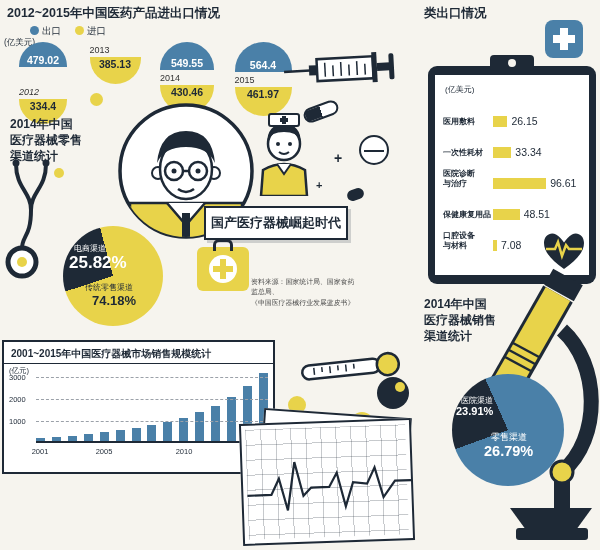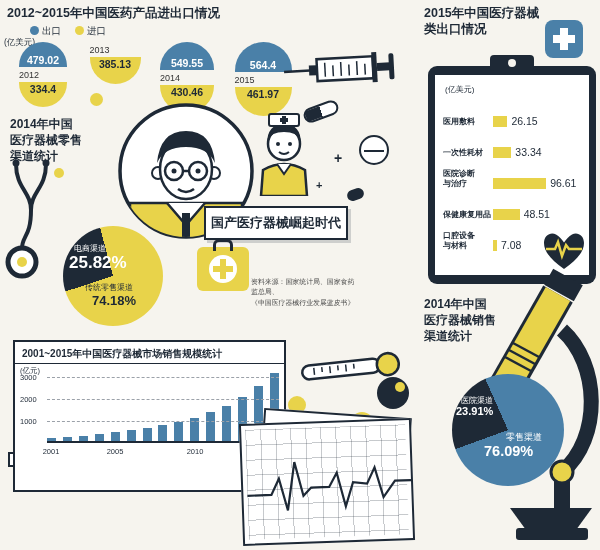--- a/index.html
+++ b/index.html
@@ -59,21 +59,21 @@
             box-shadow:3px 3px 0 rgba(30,41,54,.18);white-space:nowrap;}
   .bag{position:absolute;left:197px;top:247px;width:52px;height:44px;background:#e8d34a;border-radius:6px;}
   .bag-handle{position:absolute;left:16px;top:-8px;width:20px;height:12px;border:3.5px solid #1e2936;border-bottom:none;border-radius:6px 6px 0 0;}
   .bag-circle{position:absolute;left:12px;top:8px;width:28px;height:28px;background:#fff;border-radius:50%;}
   .bag-cv{position:absolute;left:11px;top:4px;width:6px;height:20px;background:#e8d34a;}
   .bag-ch{position:absolute;left:4px;top:11px;width:20px;height:6px;background:#e8d34a;}
   .source{position:absolute;left:251px;top:277px;width:104px;font-size:6.9px;color:#4a4a4a;line-height:1.5;}
 
   
   .mkt-back{position:absolute;left:8px;top:452px;width:224px;height:15px;background:#fff;border:2px solid #1e2936;}
-  .mkt{position:absolute;left:2px;top:340px;width:273px;height:152px;background:#fff;border:2.5px solid #1e2936;margin-left:11px;}
+  .mkt{position:absolute;left:2px;top:340px;width:273px;height:134px;background:#fff;border:2.5px solid #1e2936;}
   .mkt-title{position:absolute;left:7px;top:5px;font-size:10px;font-weight:bold;white-space:nowrap;}
   .mkt-rule{position:absolute;left:0;top:21px;width:100%;border-top:1.5px solid #1e2936;}
   .mkt-unit{position:absolute;left:5px;top:24px;font-size:7.5px;}
   .mkt-y{position:absolute;left:5px;font-size:7.5px;}
   .my0{top:31px;}.my1{top:53px;}.my2{top:75px;}
   .mkt-area{position:absolute;left:32px;top:35px;width:232px;height:66px;border-bottom:2px solid #1e2936;
             display:flex;align-items:flex-end;justify-content:space-between;}
   .grid{position:absolute;left:0;width:100%;border-top:1px dashed #9ba1a9;}
   .g0{top:0;}.g1{top:22px;}.g2{top:44px;}
   .mbar{width:9px;background:#4a80a8;}
@@ -88,21 +88,21 @@
                      repeating-linear-gradient(to bottom, rgba(30,41,54,.25) 0 1px, transparent 1px 15px);}
   .ecg svg{position:absolute;left:0;top:0;}
 
   
   .sales-title{position:absolute;left:424px;top:296px;font-size:12px;font-weight:bold;line-height:1.35;}
   .microscope{position:absolute;left:462px;top:268px;}
   .sales-pie{position:absolute;left:452px;top:374px;width:112px;height:112px;border-radius:50%;}
   .sales-pie span{position:absolute;white-space:nowrap;}
   .sp-l1{left:9px;top:21px;color:#fff;font-size:8px;}
   .sp-v1{left:4px;top:31px;color:#fff;font-size:11px;font-weight:bold;}
-  .sp-l2{left:54px;top:57px;color:#fff;font-size:9px;}
+  .sp-l2{left:39px;top:57px;color:#fff;font-size:9px;}
   .sp-v2{left:32px;top:69px;color:#fff;font-size:14.5px;font-weight:bold;}
 
   
   .dot-a{position:absolute;left:90px;top:93px;width:13px;height:13px;background:#e8d34a;border-radius:50%;}
   .capsule{position:absolute;left:303px;top:104px;width:36px;height:15px;border:2.5px solid #1e2936;border-radius:8px;
            background:linear-gradient(90deg,#1e2936 0 50%,#fff 50% 100%);transform:rotate(-20deg);}
   .tablet{position:absolute;left:359px;top:135px;width:30px;height:30px;border:2.5px solid #1e2936;border-radius:50%;background:#fff;}
   .tablet::after{content:"";position:absolute;left:3px;right:3px;top:50%;border-top:2px solid #1e2936;}
   .mini-pill{position:absolute;left:347px;top:189px;width:17px;height:11px;background:#1e2936;border-radius:6px;transform:rotate(-18deg);}
   .plus-1{position:absolute;left:334px;top:150px;font-size:14px;font-weight:bold;}
@@ -120,21 +120,21 @@
 
   <div class="ie-title">2012~2015年中国医药产品进出口情况</div>
   <div class="ie-legend">
     <span><i class="dot blue"></i><em>出口</em></span>
     <span><i class="dot yellow"></i><em>进口</em></span>
   </div>
   <div class="ie-unit">(亿美元)</div>
   <div class="ie-pairs">
       <div class="ie-pair" style="left: 12px; width: 62px;">
         <div class="half-top" style="width: 48px; height: 25px;">479.02</div>
-        <div class="ie-year" style="width: 48px; margin: 3px auto 0px;">2012</div>
+        <div class="ie-year" style="width: 48px; margin: 20px auto 0px; font-style: italic;">2012</div>
         <div class="half-bot" style="width: 48px; height: 25px;">334.4</div>
       </div>
       <div class="ie-pair" style="left: 84px; width: 62px;">
         <div class="ie-year" style="width: 51px; margin: 3px auto 0px;">2013</div>
         <div class="half-bot" style="width: 51px; height: 26.5px;">385.13</div>
       </div>
       <div class="ie-pair" style="left: 156px; width: 62px;">
         <div class="half-top" style="width: 54px; height: 28px;">549.55</div>
         <div class="ie-year" style="width: 54px; margin: 3px auto 0px;">2014</div>
         <div class="half-bot" style="width: 54px; height: 28px;">430.46</div>
@@ -155,21 +155,20 @@
     <line x1="59" y1="16" x2="59" y2="30" stroke="#1e2936" stroke-width="1.5"></line>
     <line x1="67" y1="19" x2="67" y2="30" stroke="#1e2936" stroke-width="1.5"></line>
     <line x1="75" y1="16" x2="75" y2="30" stroke="#1e2936" stroke-width="1.5"></line>
     <line x1="83" y1="19" x2="83" y2="30" stroke="#1e2936" stroke-width="1.5"></line>
     <rect x="90" y="8" width="5" height="30" fill="#1e2936"></rect>
     <rect x="95" y="19" width="13" height="8" fill="#1e2936"></rect>
     <rect x="107" y="10" width="5" height="26" rx="2" fill="#1e2936"></rect>
   </svg>
 
   <div class="dev-title">
-    <div>2015年中国医疗器械</div>
     <div>类出口情况</div>
   </div>
   <div class="cross-box">
     <i class="cv"></i>
     <i class="ch"></i>
   </div>
   <div class="clipboard">
     <div class="clip-tab">
       <i class="clip-hole"></i>
     </div>
@@ -371,16 +370,16 @@
     <line x1="51" y1="75" x2="77" y2="89" stroke="#1e2936" stroke-width="2.5"></line>
     <line x1="47" y1="82" x2="73" y2="96" stroke="#1e2936" stroke-width="2.5"></line>
     <line x1="43" y1="89" x2="69" y2="103" stroke="#1e2936" stroke-width="2.5"></line>
     <line x1="38" y1="128" x2="28" y2="146" stroke="#1e2936" stroke-width="22"></line>
     <line x1="28" y1="146" x2="24" y2="154" stroke="#1e2936" stroke-width="13"></line>
   </svg>
   <div class="sales-pie" style="background: conic-gradient(rgb(74, 128, 168) 0deg, rgb(74, 128, 168) 250deg, rgb(30, 41, 54) 250deg, rgb(30, 41, 54) 336.076deg, rgb(74, 128, 168) 336.076deg, rgb(74, 128, 168) 360deg);">
     <span class="sp-l1">医院渠道</span>
     <span class="sp-v1">23.91%</span>
     <span class="sp-l2">零售渠道</span>
-    <span class="sp-v2">76.09%</span>
+    <span class="sp-v2">26.79%</span>
   </div>
 
 </div>
 
 </body></html>

